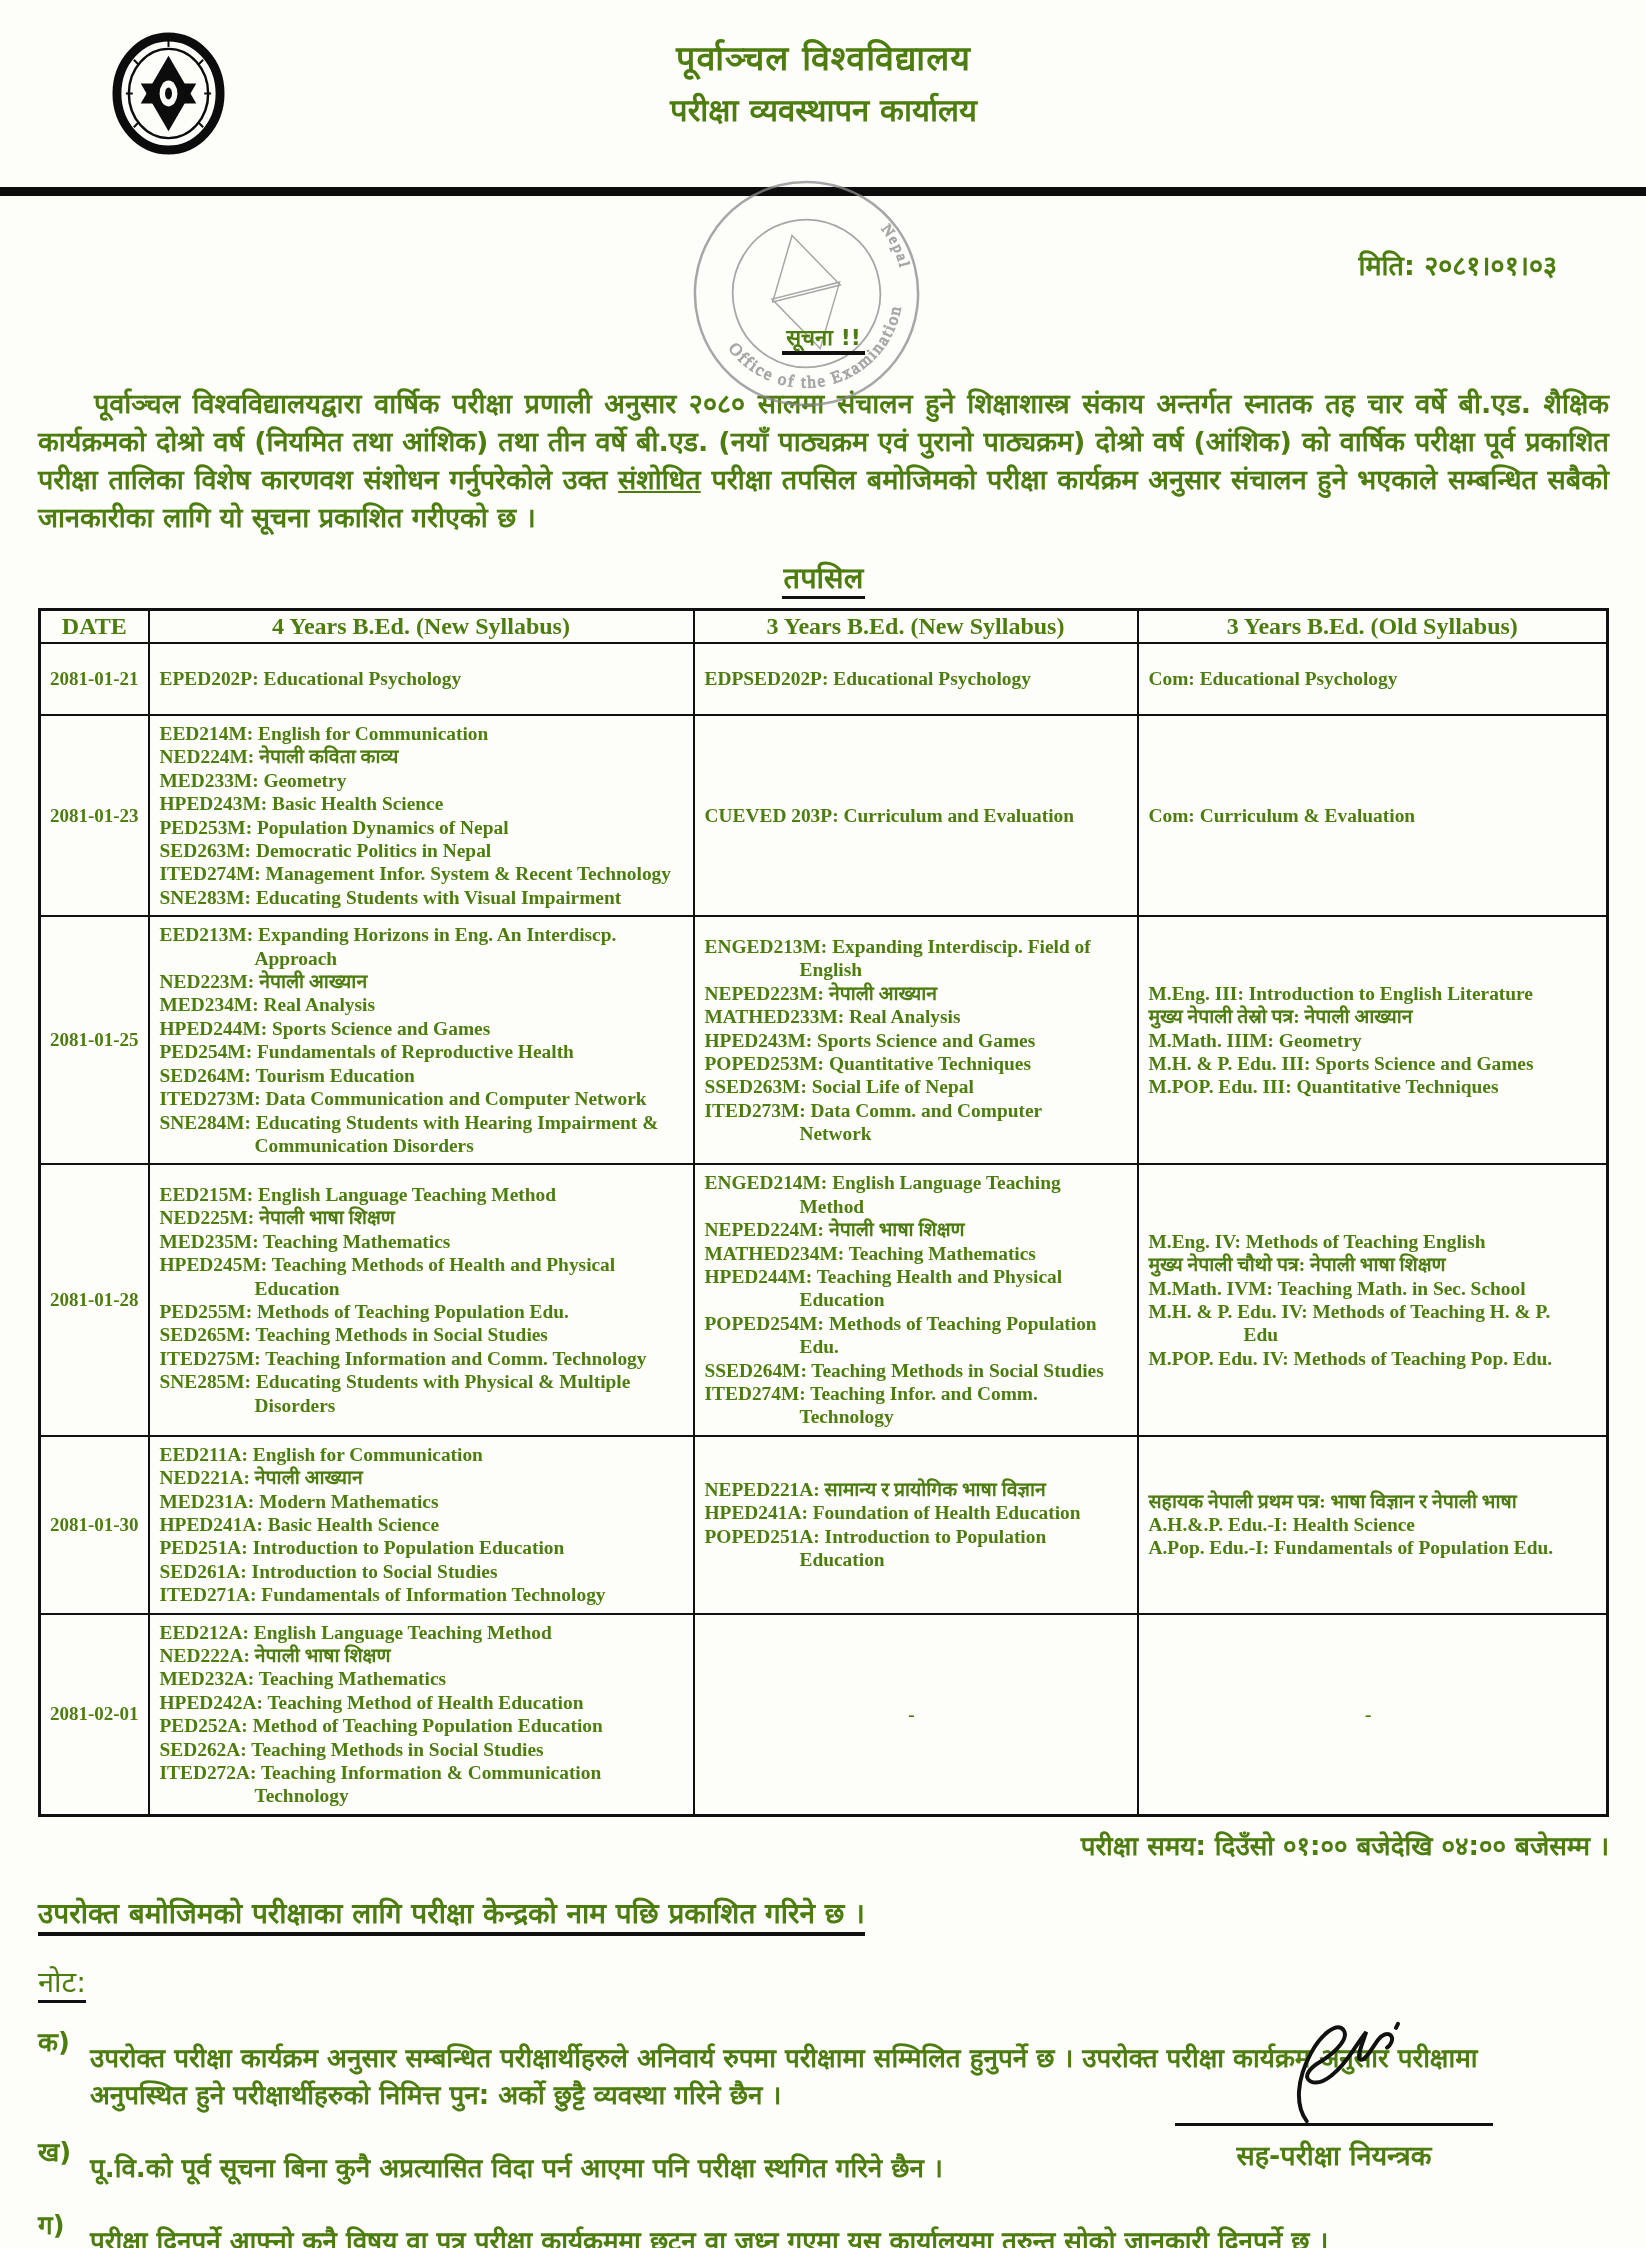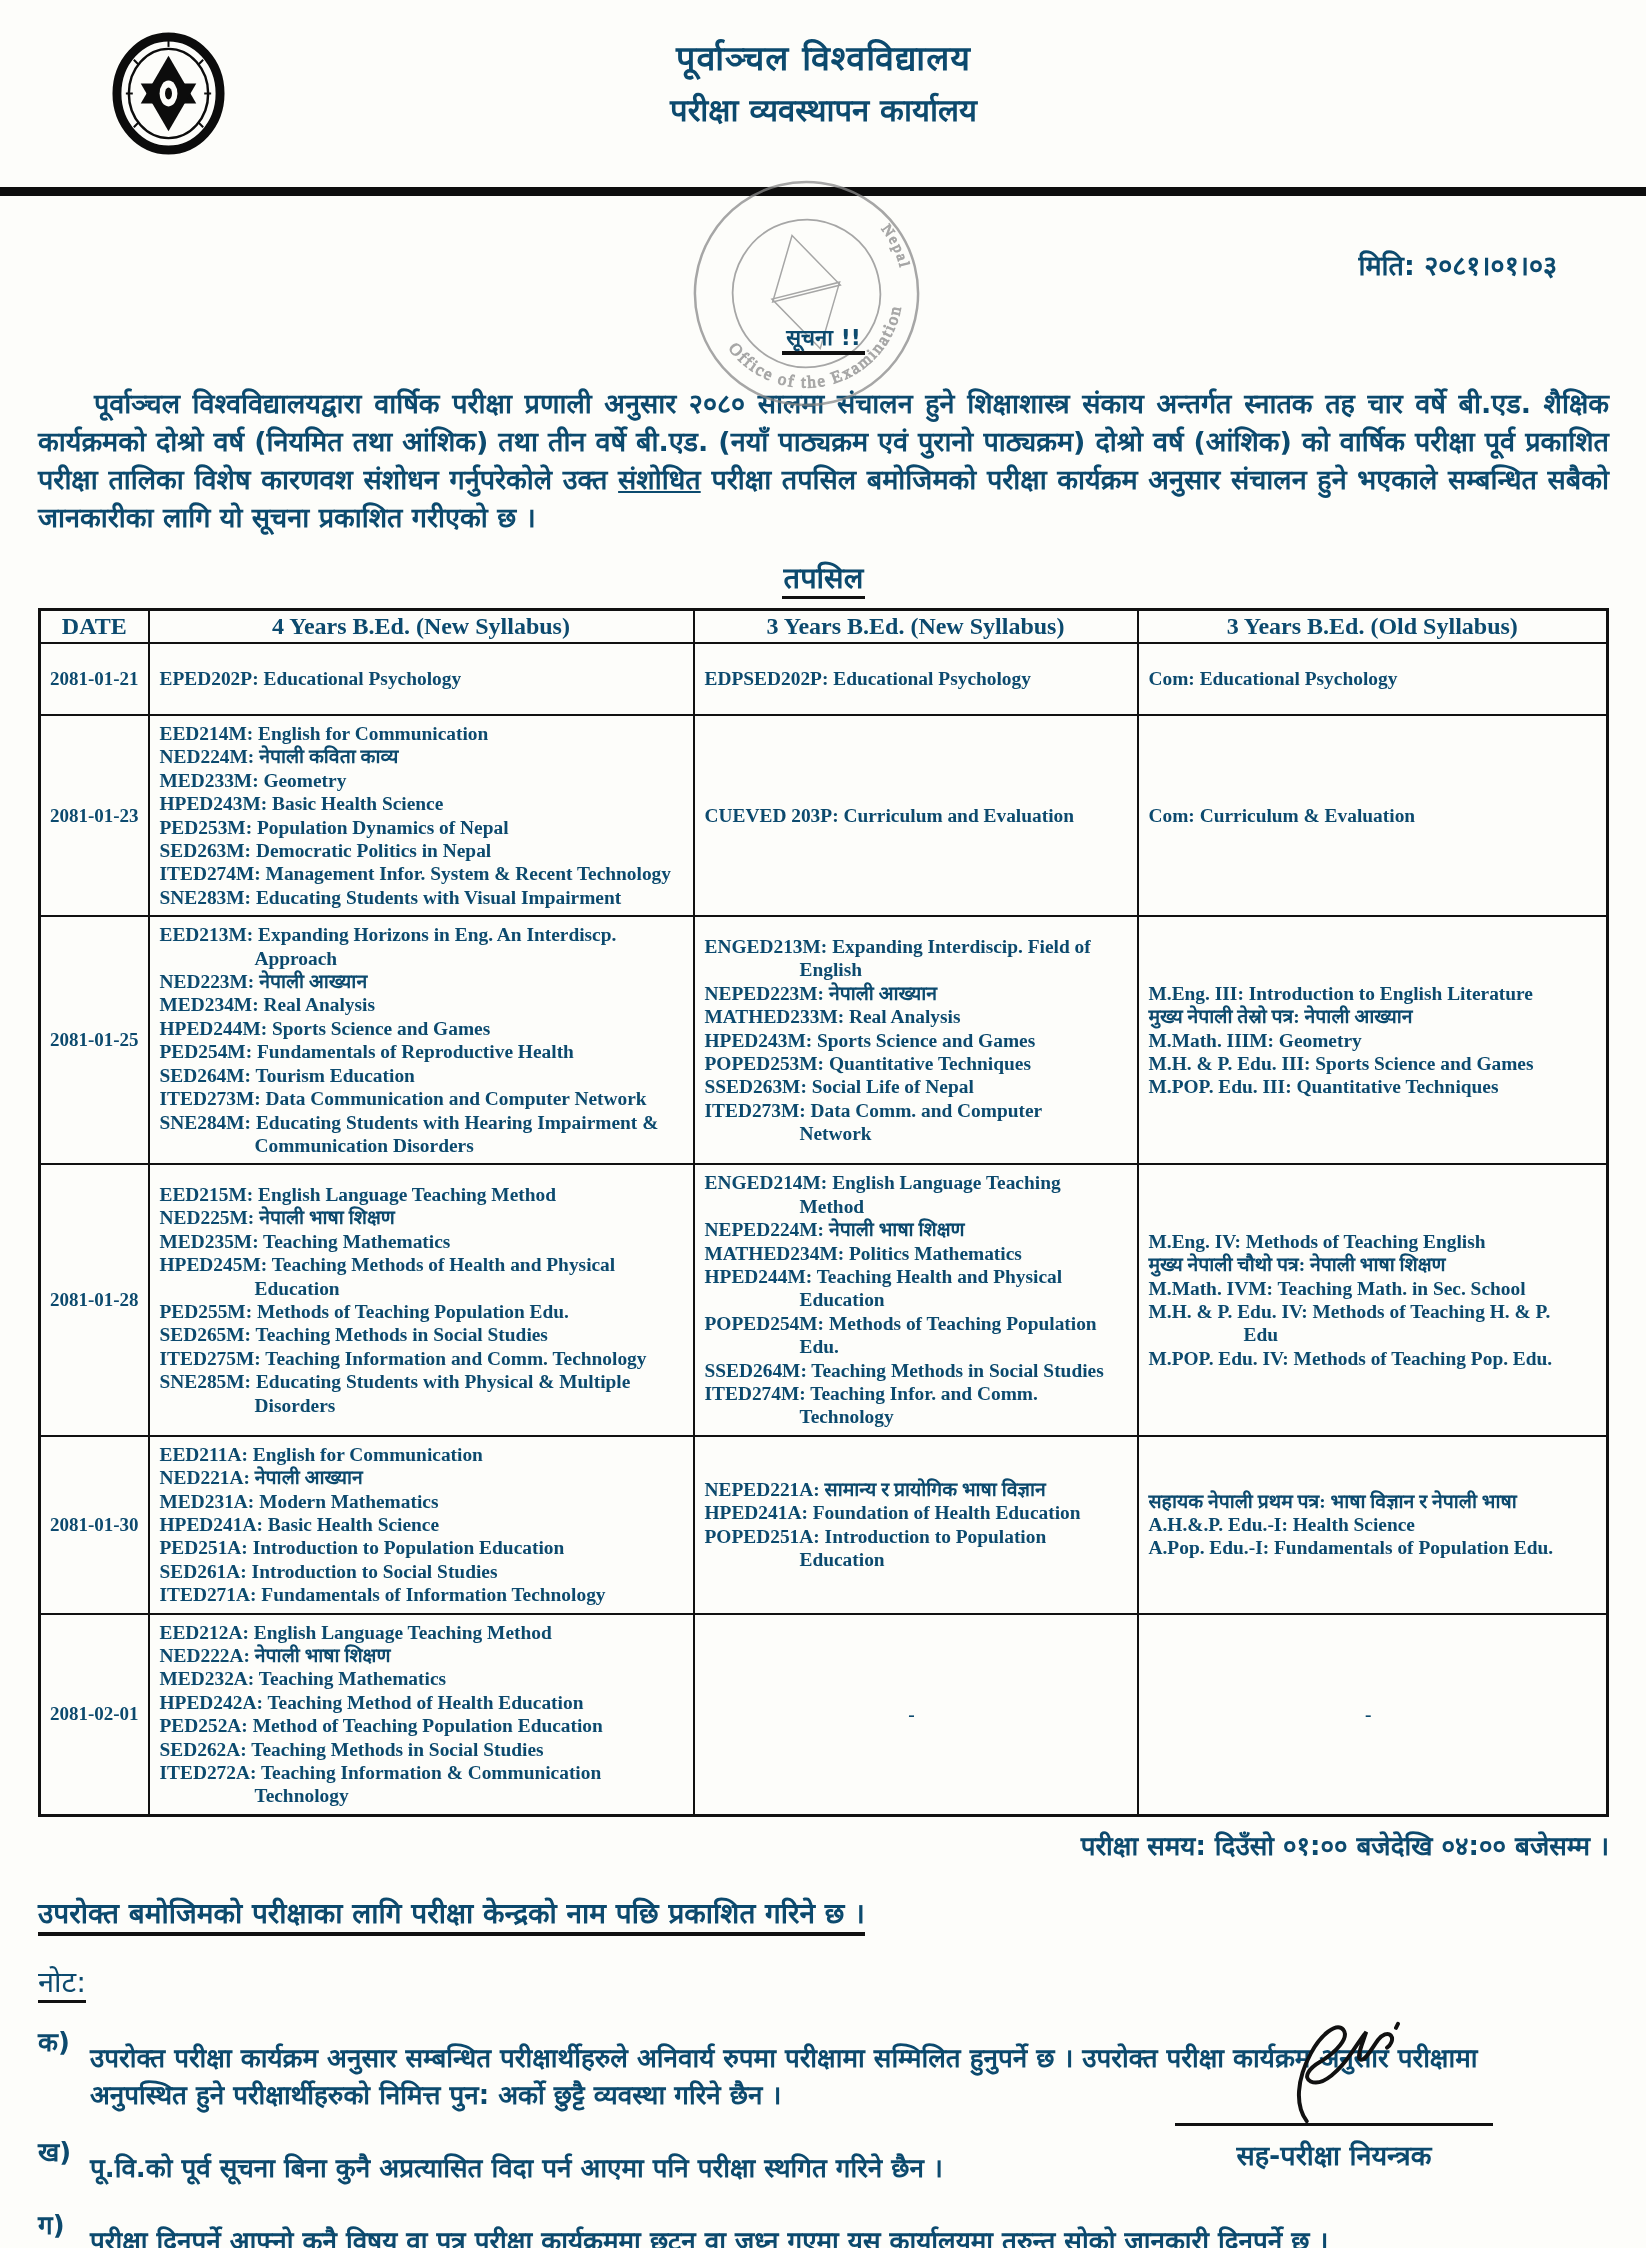--- a/index.html
+++ b/index.html
@@ -2,21 +2,21 @@
 <html><head>
 <meta charset="utf-8">
 <style>
   html, body { margin: 0; padding: 0; background: #e8e8e4; }
   .page {
     position: relative;
     width: 1647px;
     height: 2249px;
     margin: 0 auto;
     background: #fdfdfa;
-    color: #0c4a6e;
+    color: #4d7c0f;
     font-family: "DejaVu Sans", sans-serif;
     box-sizing: border-box;
     padding: 28px 38px 0 38px;
     overflow: hidden;
   }
 
   
   .header-band { position: relative; height: 149px; }
   .logo { position: absolute; left: 72px; top: 2px; width: 117px; height: 127px; }
   .header-center { text-align: center; padding-top: 6px; }
@@ -229,21 +229,21 @@
             <div class="course-line">MED235M: Teaching Mathematics</div>
             <div class="course-line">HPED245M: Teaching Methods of Health and Physical Education</div>
             <div class="course-line">PED255M: Methods of Teaching Population Edu.</div>
             <div class="course-line">SED265M: Teaching Methods in Social Studies</div>
             <div class="course-line">ITED275M: Teaching Information and Comm. Technology</div>
             <div class="course-line">SNE285M: Educating Students with Physical &amp; Multiple Disorders</div>
           </td>
           <td class="course-cell">
             <div class="course-line">ENGED214M: English Language Teaching Method</div>
             <div class="course-line">NEPED224M: नेपाली भाषा शिक्षण</div>
-            <div class="course-line">MATHED234M: Politics Mathematics</div>
+            <div class="course-line">MATHED234M: Teaching Mathematics</div>
             <div class="course-line">HPED244M: Teaching Health and Physical Education</div>
             <div class="course-line">POPED254M: Methods of Teaching Population Edu.</div>
             <div class="course-line">SSED264M: Teaching Methods in Social Studies</div>
             <div class="course-line">ITED274M: Teaching Infor. and Comm. Technology</div>
           </td>
           <td class="course-cell">
             <div class="course-line">M.Eng. IV: Methods of Teaching English</div>
             <div class="course-line">मुख्य नेपाली चौथो पत्र: नेपाली भाषा शिक्षण</div>
             <div class="course-line">M.Math. IVM: Teaching Math. in Sec. School</div>
             <div class="course-line">M.H. &amp; P. Edu. IV: Methods of Teaching H. &amp; P. Edu</div>

